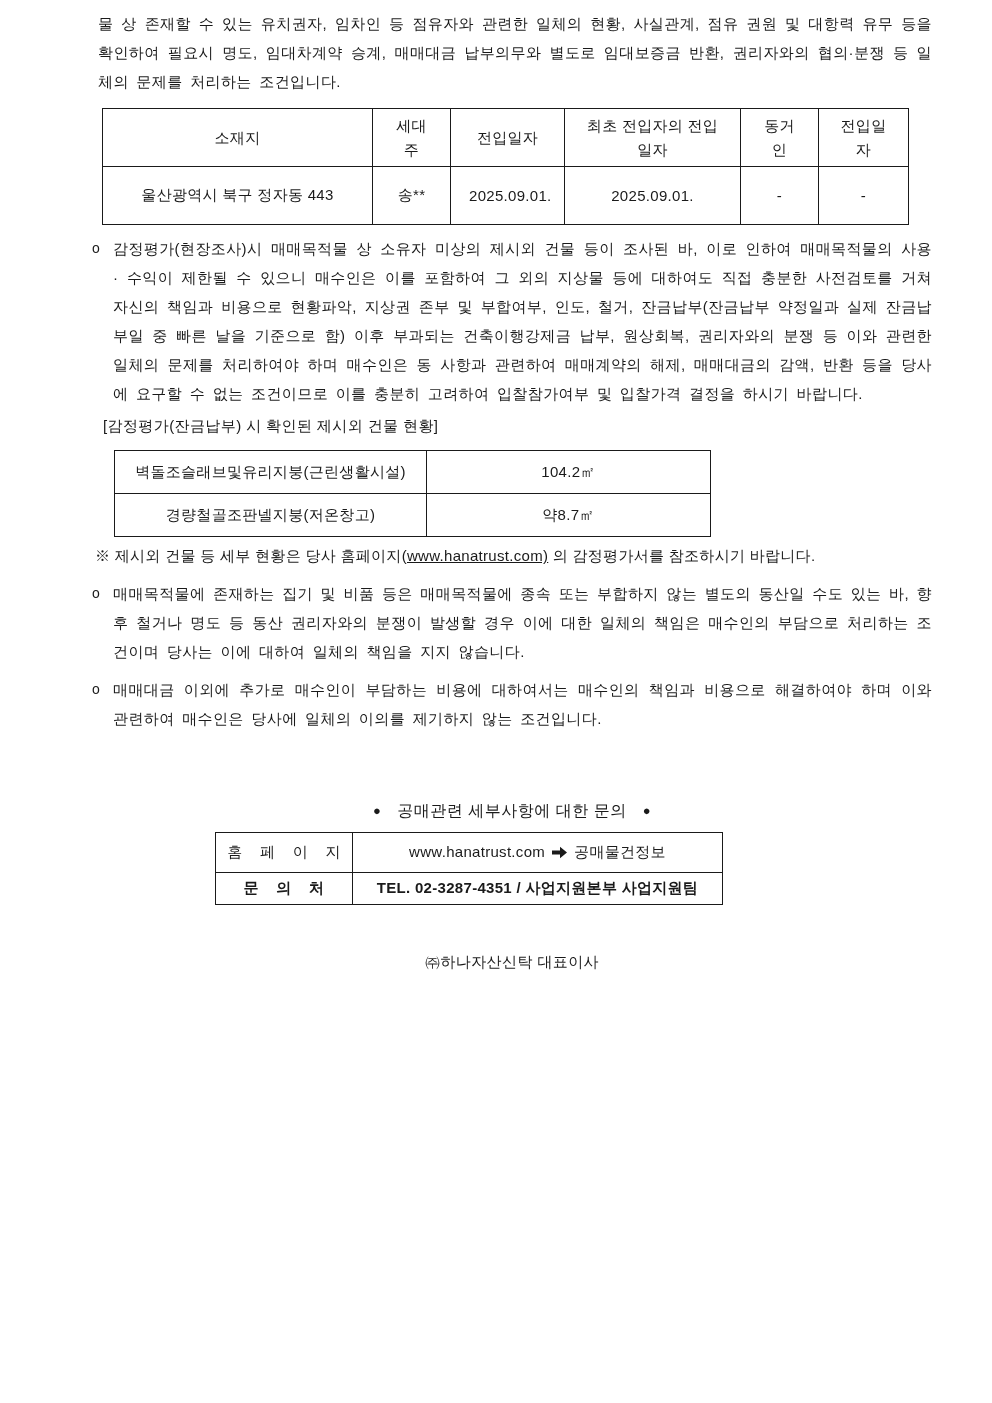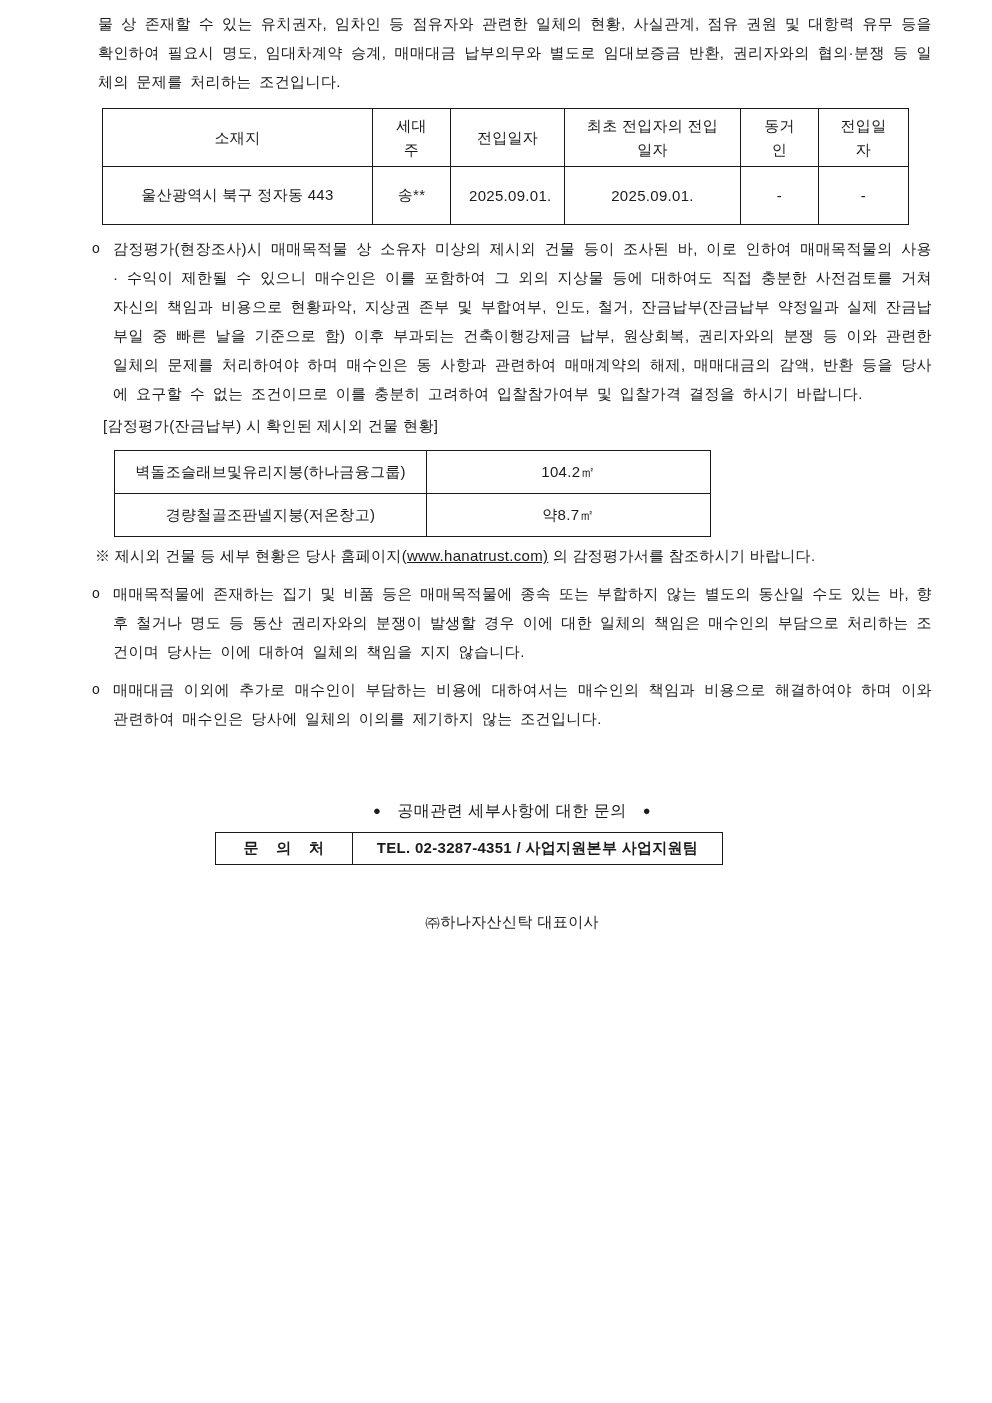--- a/index.html
+++ b/index.html
@@ -148,21 +148,21 @@
 
   <div class="section-label">[감정평가(잔금납부) 시 확인된 제시외 건물 현황]</div>
 
   <table class="building-table">
     <colgroup>
         <col style="width:312px">
         <col style="width:284px">
       </colgroup>
     <tbody>
     <tr class="drow">
-      <td>벽돌조슬래브및유리지붕(하나금융그룹)</td>
+      <td>벽돌조슬래브및유리지붕(근린생활시설)</td>
       <td>104.2㎡</td>
     </tr>
     <tr class="drow">
       <td>경량철골조판넬지붕(저온창고)</td>
       <td>약8.7㎡</td>
     </tr>
   </tbody>
     </table>
 
   <div class="ref-note">
@@ -182,20 +182,28 @@
   <div class="inquiry-heading">
     <span class="dot">●</span><span class="htxt">공매관련 세부사항에 대한 문의</span><span class="dot">●</span>
   </div>
 
   <table class="contact-table">
     <colgroup>
         <col style="width:137px">
         <col style="width:370px">
       </colgroup>
     <tbody>
+        <tr class="r1">
+      <td class="label-cell">홈 페 이 지</td>
+      <td>
+        <span>www.hanatrust.com</span><span class="arrow-icon"><svg width="15" height="13" viewBox="0 0 15 13">
+                <path d="M0 4.6 H8 V0.8 L15 6.5 L8 12.2 V8.4 H0 Z" fill="#1a1a1a"></path>
+              </svg></span><span>공매물건정보</span>
+      </td>
+    </tr>
     <tr class="r2">
       <td class="label-cell">문 의 처</td>
       <td>TEL. 02-3287-4351 / 사업지원본부 사업지원팀</td>
     </tr>
   </tbody>
     </table>
 
   <div class="footer">
     <div>㈜하나자산신탁 대표이사</div>
   </div>

